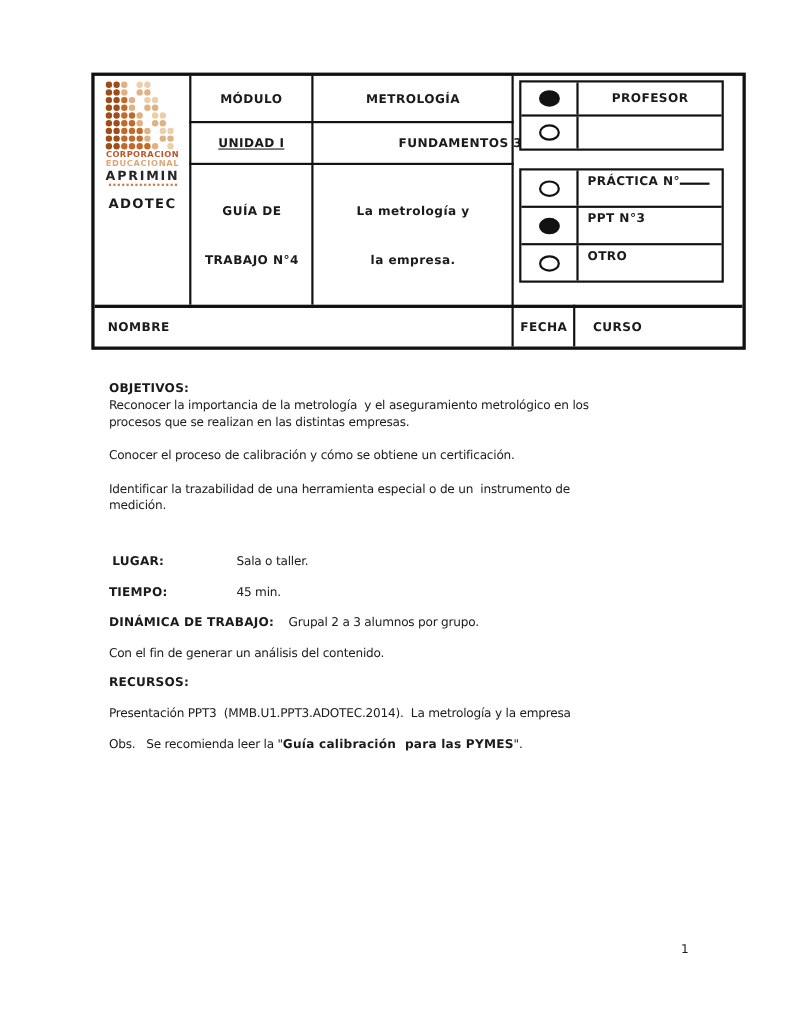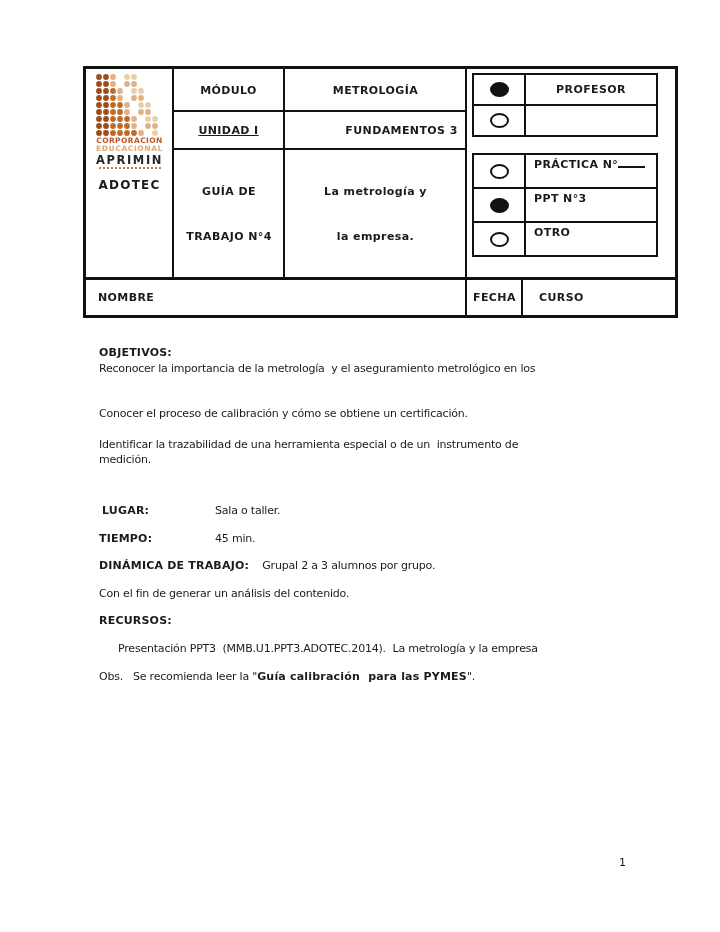--- a/index.html
+++ b/index.html
@@ -129,21 +129,21 @@
       <div class="logo-l2">EDUCACIONAL</div>
       <div class="logo-l3">APRIMIN</div>
       <div class="logo-rule"></div>
       <div class="logo-org">ADOTEC</div>
     </div>
 
     <div class="cell hlabel" style="left:87px; top:0; width:111px; height:42px;">MÓDULO</div>
     <div class="cell hlabel" style="left:199px; top:0; width:181px; height:42px;">METROLOGÍA</div>
 
     <div class="cell hlabel" style="left:87px; top:42px; width:111px; height:38px;text-decoration:underline;">UNIDAD I</div>
-    <div class="cell hlabel" style="left:199px; top:42px; width:181px; height:38px;padding-left:26px;">FUNDAMENTOS 3</div>
+    <div class="cell hlabel" style="left:216px; top:42px; width:181px; height:38px;padding-left:26px;">FUNDAMENTOS 3</div>
 
     <div class="cell hlabel two-line" style="left:87px; top:81px; width:112px; height:127px;">
       <div>
         <div>GUÍA DE</div>
         <div>TRABAJO N°4</div>
       </div>
     </div>
     <div class="cell hlabel two-line" style="left:199px; top:81px; width:181px; height:127px;">
       <div>
         <div>La metrología y</div>
@@ -186,34 +186,35 @@
       </div>
     </div>
 
     <div class="cell hlabel" style="left:0; top:211px; width:379px; height:35px; justify-content:flex-start; padding-left:12px; box-sizing:border-box;"><span>NOMBRE</span></div>
     <div class="cell hlabel" style="left:381px; top:211px; width:54px; height:35px; justify-content:flex-start; padding-left:6px; box-sizing:border-box;"><span>FECHA</span></div>
     <div class="cell hlabel" style="left:437px; top:211px; width:152px; height:35px; justify-content:flex-start; padding-left:16px; box-sizing:border-box;"><span>CURSO</span></div>
   </div>
 
   <div class="bline bhead" style="left:99px; top:346px;">OBJETIVOS:</div>
   <div class="bline" style="left:99px; top:362px;">Reconocer la importancia de la metrología  y el aseguramiento metrológico en los</div>
+  <div class="bline" style="left:99px; top:377px;">procesos que se realizan en las distintas empresas.</div>
   <div class="bline" style="left:99px; top:407px;">Conocer el proceso de calibración y cómo se obtiene un certificación.</div>
   <div class="bline" style="left:99px; top:438px;">Identificar la trazabilidad de una herramienta especial o de un  instrumento de</div>
   <div class="bline" style="left:99px; top:453px;">medición.</div>
 
   <div class="bline blabel" style="left:102px; top:504px;">LUGAR:</div>
   <div class="bline" style="left:215px; top:504px;">Sala o taller.</div>
 
   <div class="bline blabel" style="left:99px; top:532px;">TIEMPO:</div>
   <div class="bline" style="left:215px; top:532px;">45 min.</div>
 
   <div class="bline" style="left:99px; top:559px;"><span class="blabel">DINÁMICA DE TRABAJO:</span><span>    </span><span>Grupal 2 a 3 alumnos por grupo.</span></div>
 
   <div class="bline" style="left:99px; top:587px;">Con el fin de generar un análisis del contenido.</div>
 
   <div class="bline bhead" style="left:99px; top:614px;">RECURSOS:</div>
 
-  <div class="bline" style="left:99px; top:642px;margin-left:19px;">Presentación PPT3  (MMB.U1.PPT3.ADOTEC.2014).  La metrología y la empresa</div>
+  <div class="bline" style="left:99px; top:642px;">Presentación PPT3  (MMB.U1.PPT3.ADOTEC.2014).  La metrología y la empresa</div>
 
   <div class="bline" style="left:99px; top:670px;"><span>Obs.   Se recomienda leer la "</span><span class="blabel">Guía calibración  para las PYMES</span><span>".</span></div>
 
   <div class="pageno" style="left:619px; top:856px;">1</div>
 </div>
 
 </body></html>

